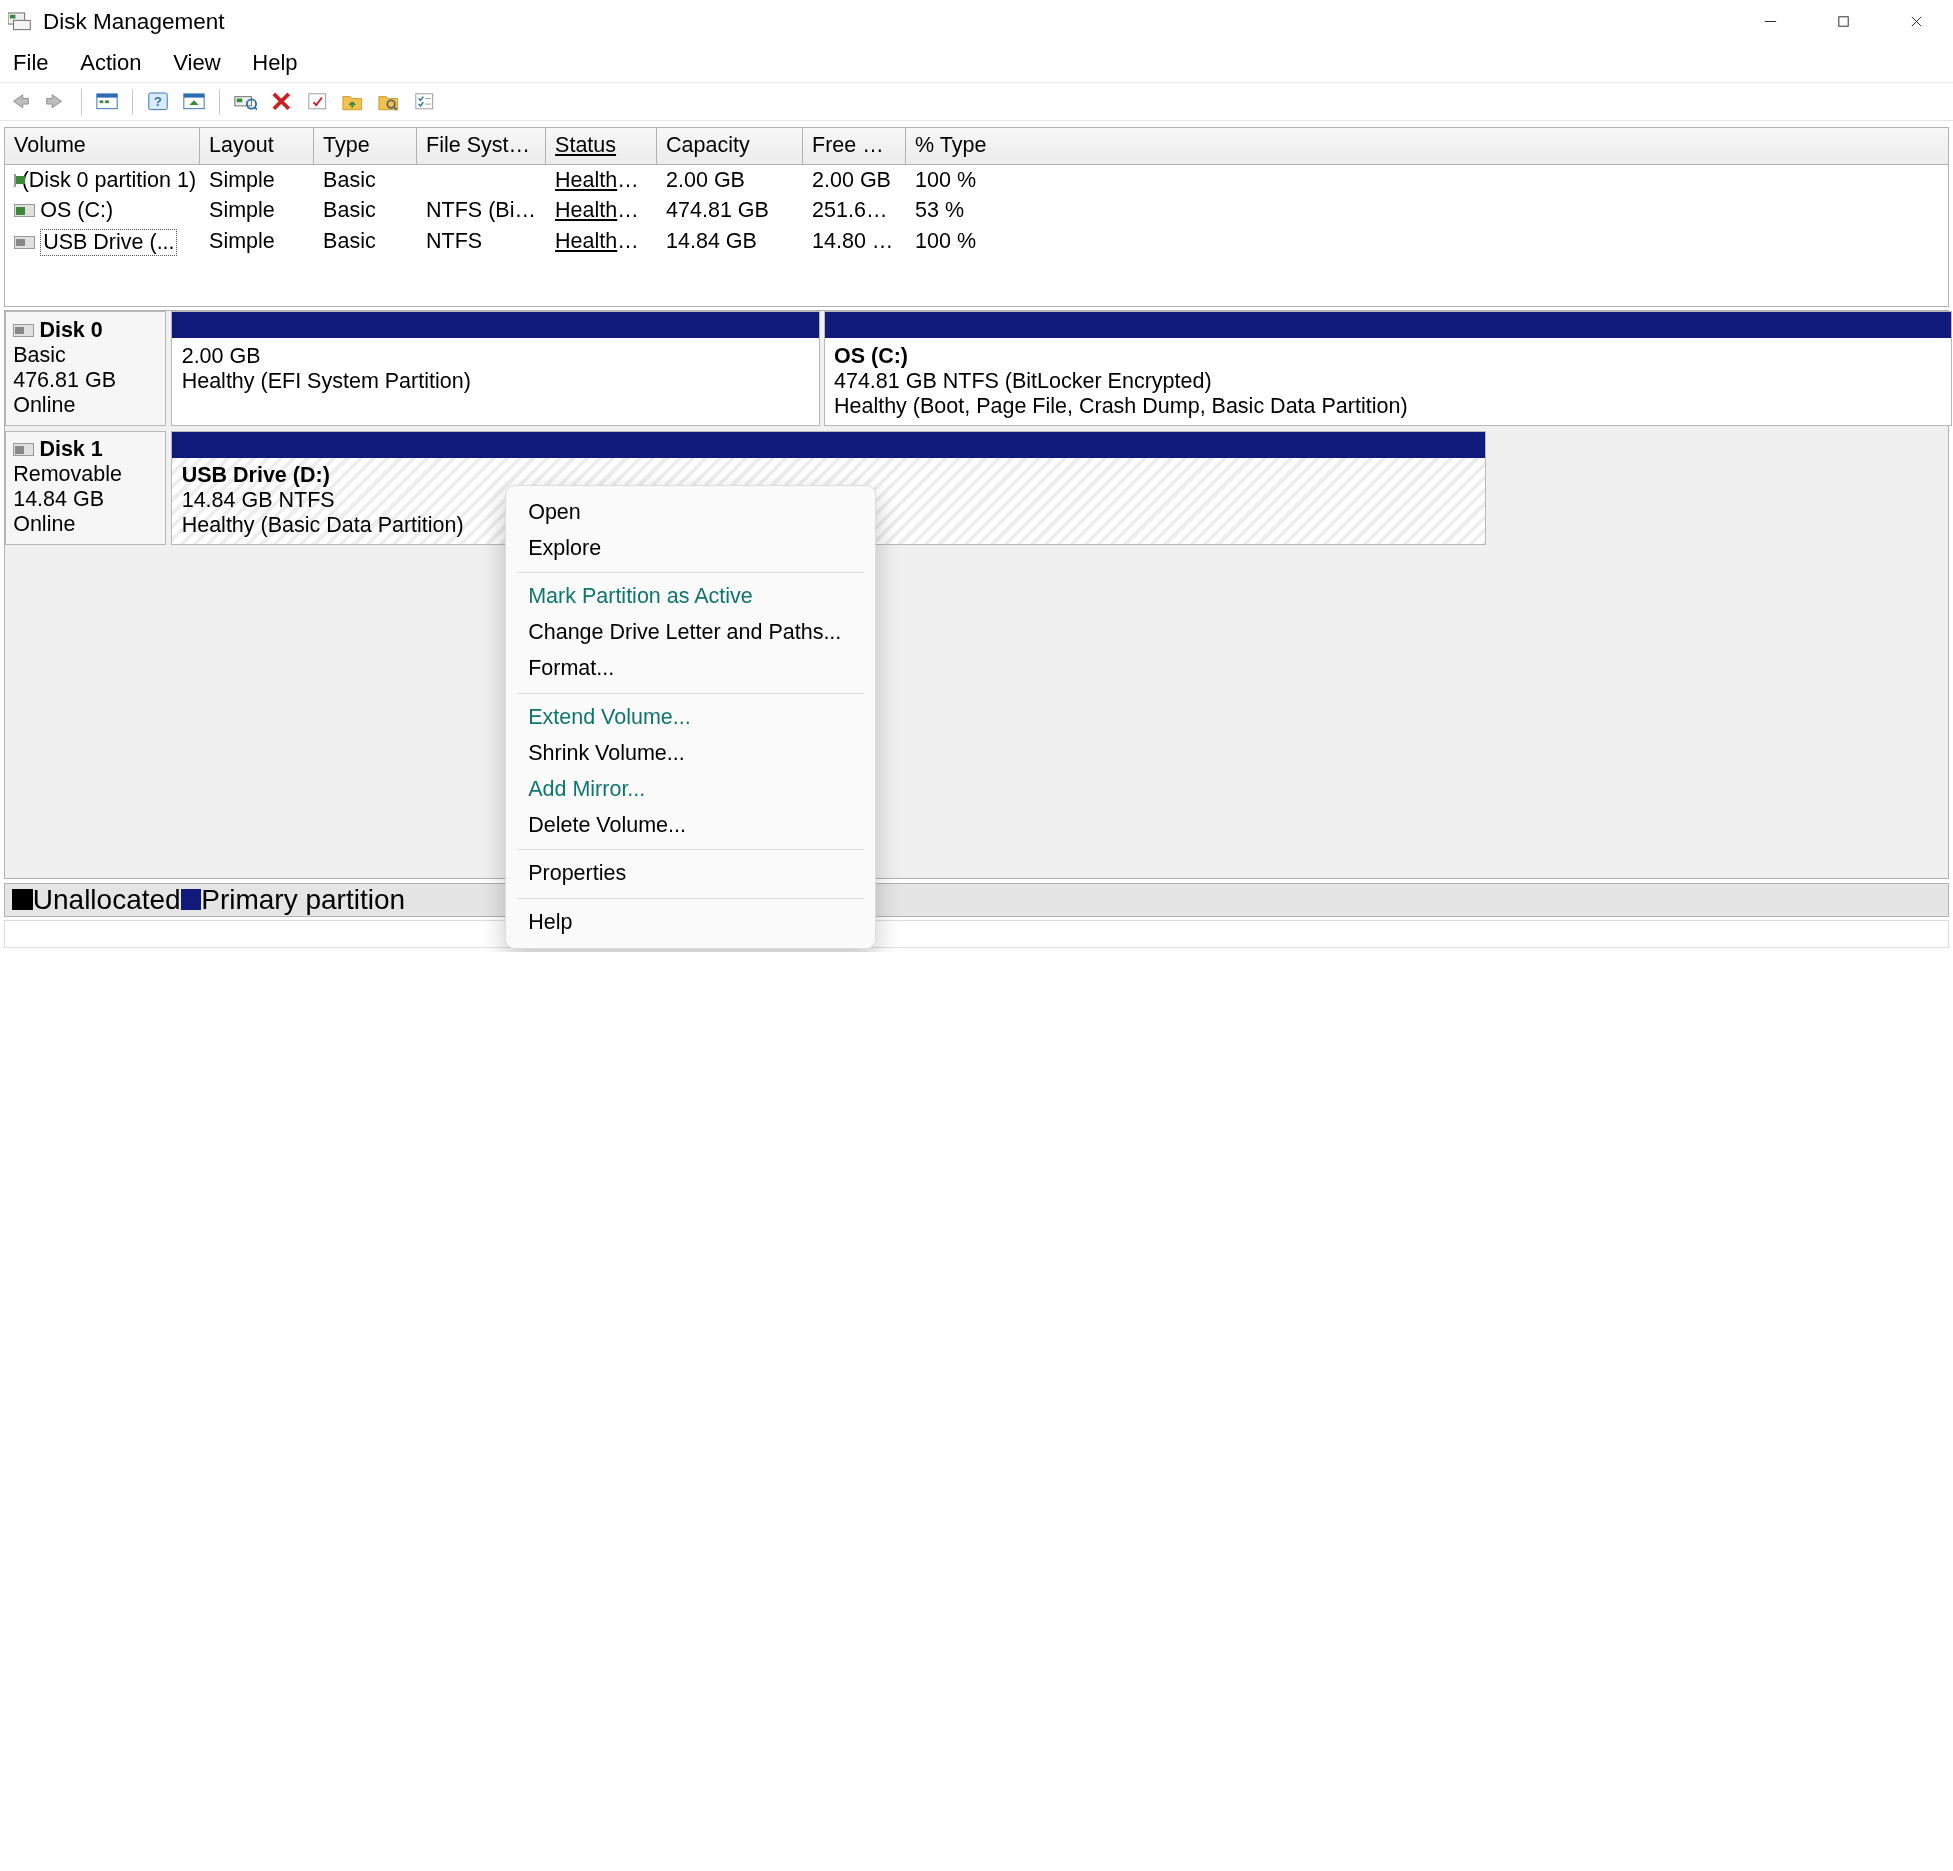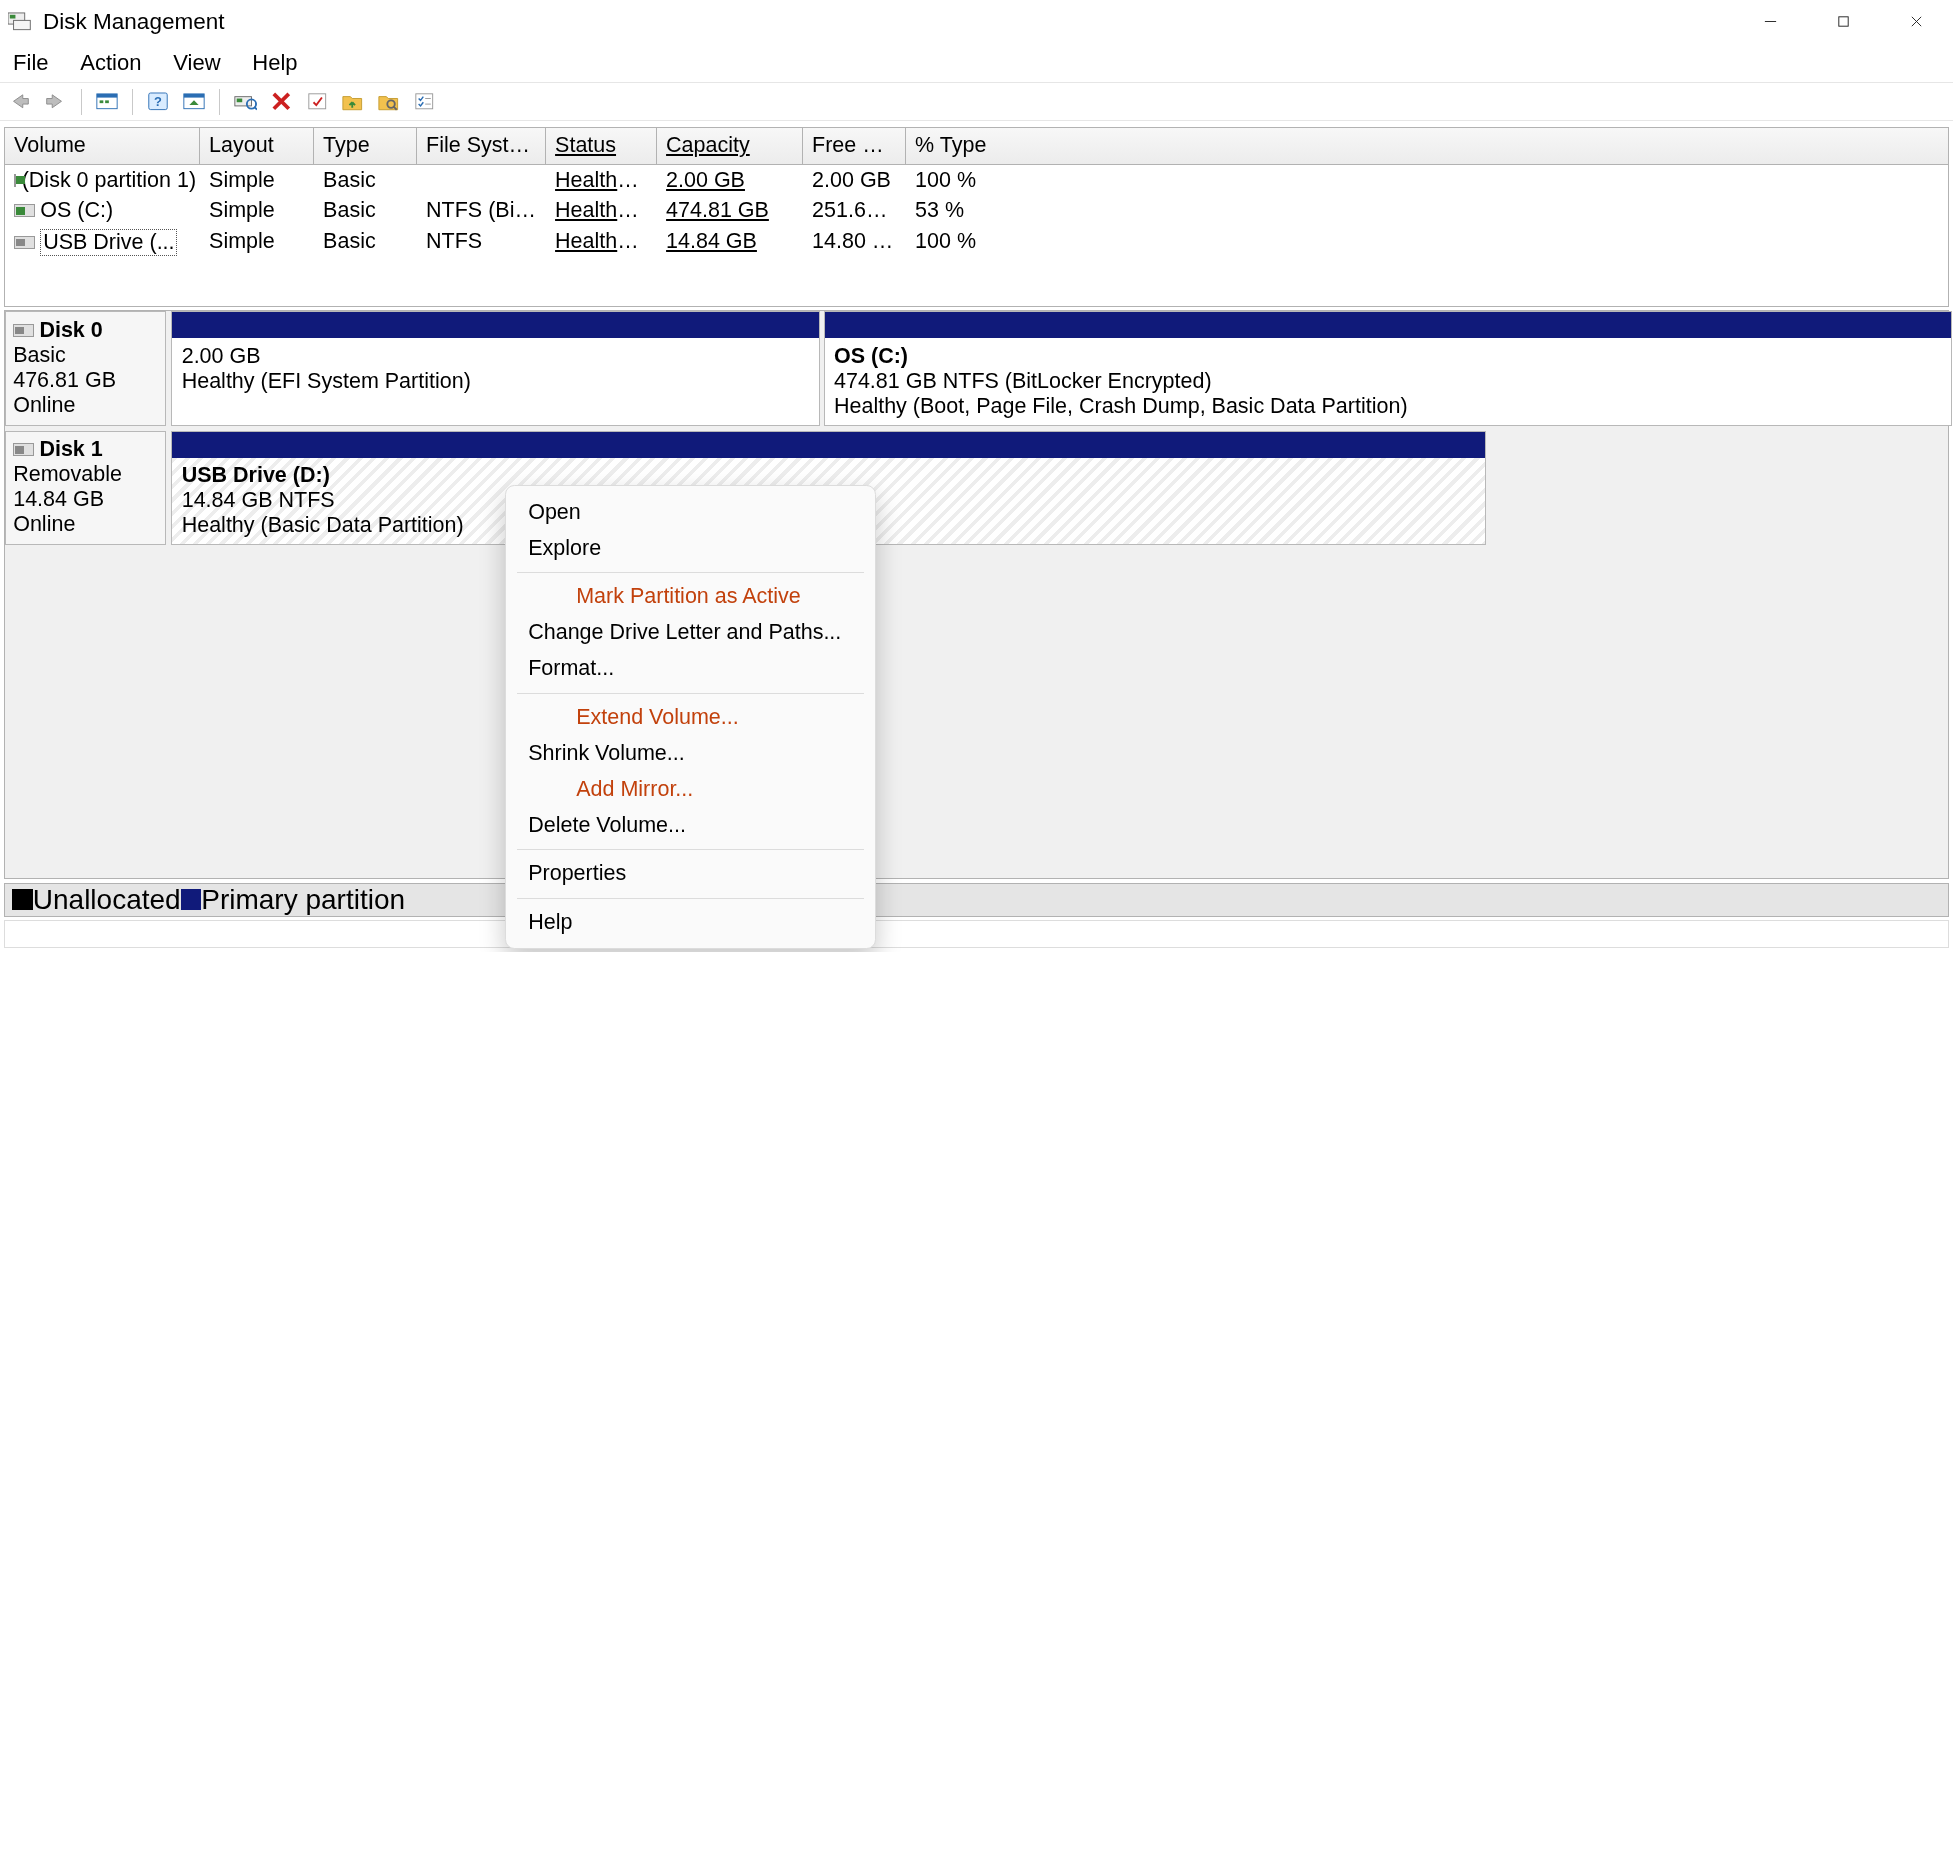--- a/index.html
+++ b/index.html
@@ -113,21 +113,21 @@
   .vb-cell.first { display:flex; align-items:center; gap:5.6px; }
   .vt-row.selected .first-inner {
     border: 0.9px dotted #555;
     padding: 0 1.9px;
   }
   .col-volume { width: 195px; }
   .col-layout { width: 114px; }
   .col-type   { width: 103px; }
   .col-filesys{ width: 129px; }
   .col-status { width: 111px; text-decoration: underline; }
-  .col-capacity{width: 146px; text-decoration: underline; }
+  .col-capacity{width: 146px; }
   .col-freesp { width: 103px; }
   .col-pctfree{ width: 114px; border-right: none !important; }
 
   .mini-disk {
     width: 20.6px; height: 13px;
     background: #e0e0e0;
     border: 0.9px solid #999;
     position: relative;
     display:inline-block;
   }
@@ -215,21 +215,21 @@
     border: 0.9px solid #dcdcdc;
     border-radius: 9.4px;
     box-shadow: 0 11.2px 26px rgba(0,0,0,0.22);
     padding: 7.5px 0;
     font-size: 21.5px;
     z-index: 50;
   }
   .cm-item {
     padding: 5.6px 22.5px;
   }
-  .cm-item.disabled { color: #c2410c; margin-left: 48px; }
+  .cm-item.disabled { color: #0f766e; }
   .cm-sep {
     height: 0.9px;
     background: #dcdcdc;
     margin: 5.6px 11.2px;
   }
 </style>
 </head>
 <body>
 
 <div class="titlebar">

